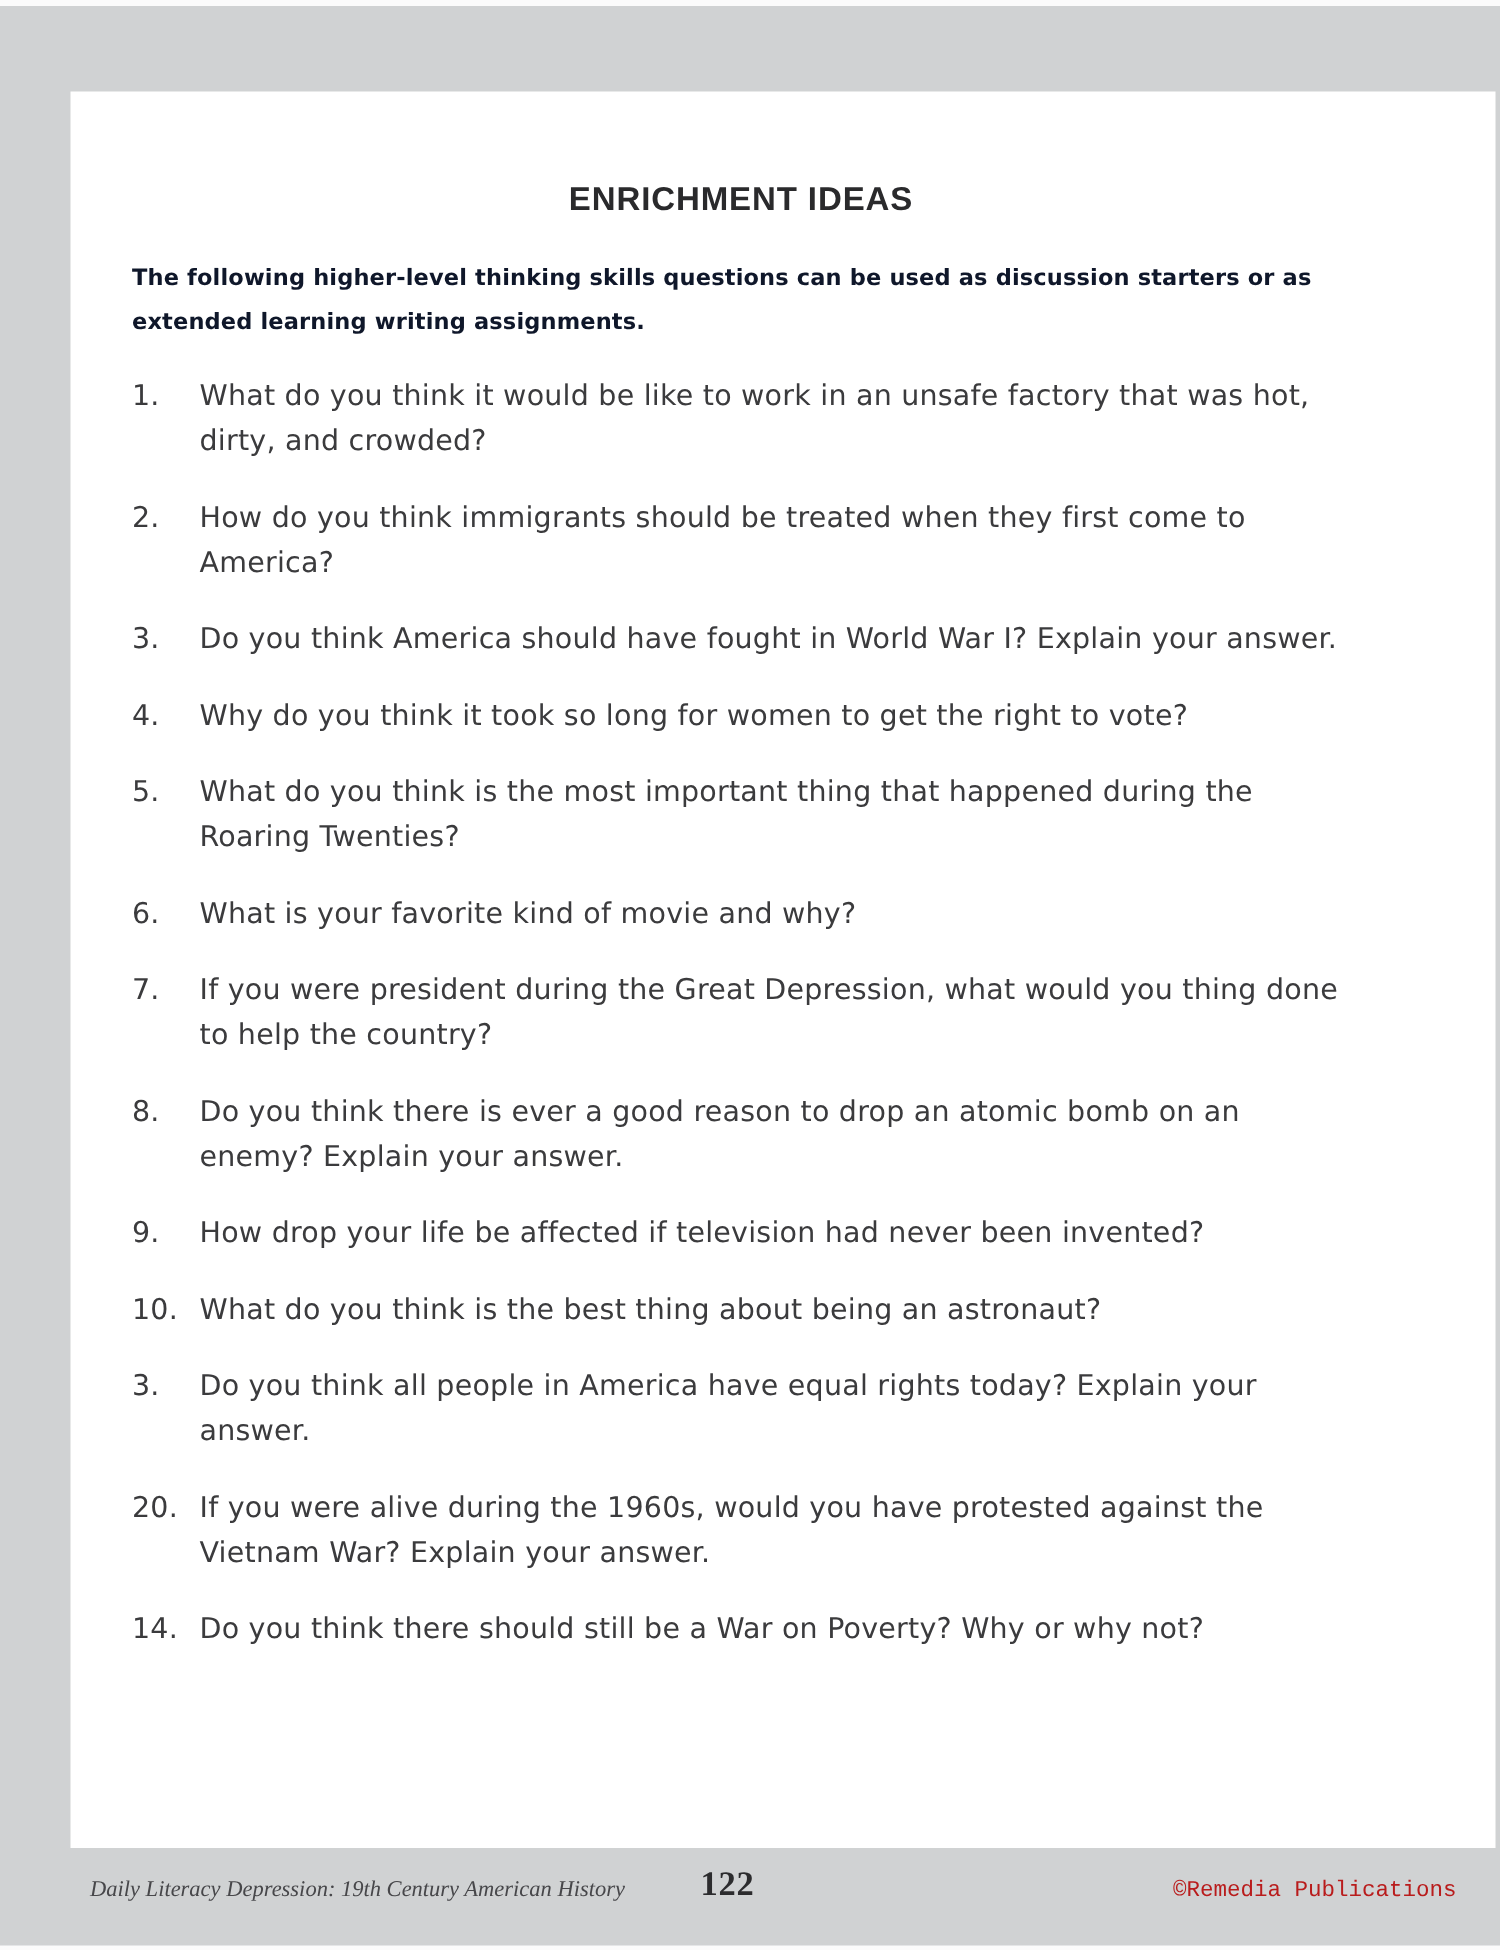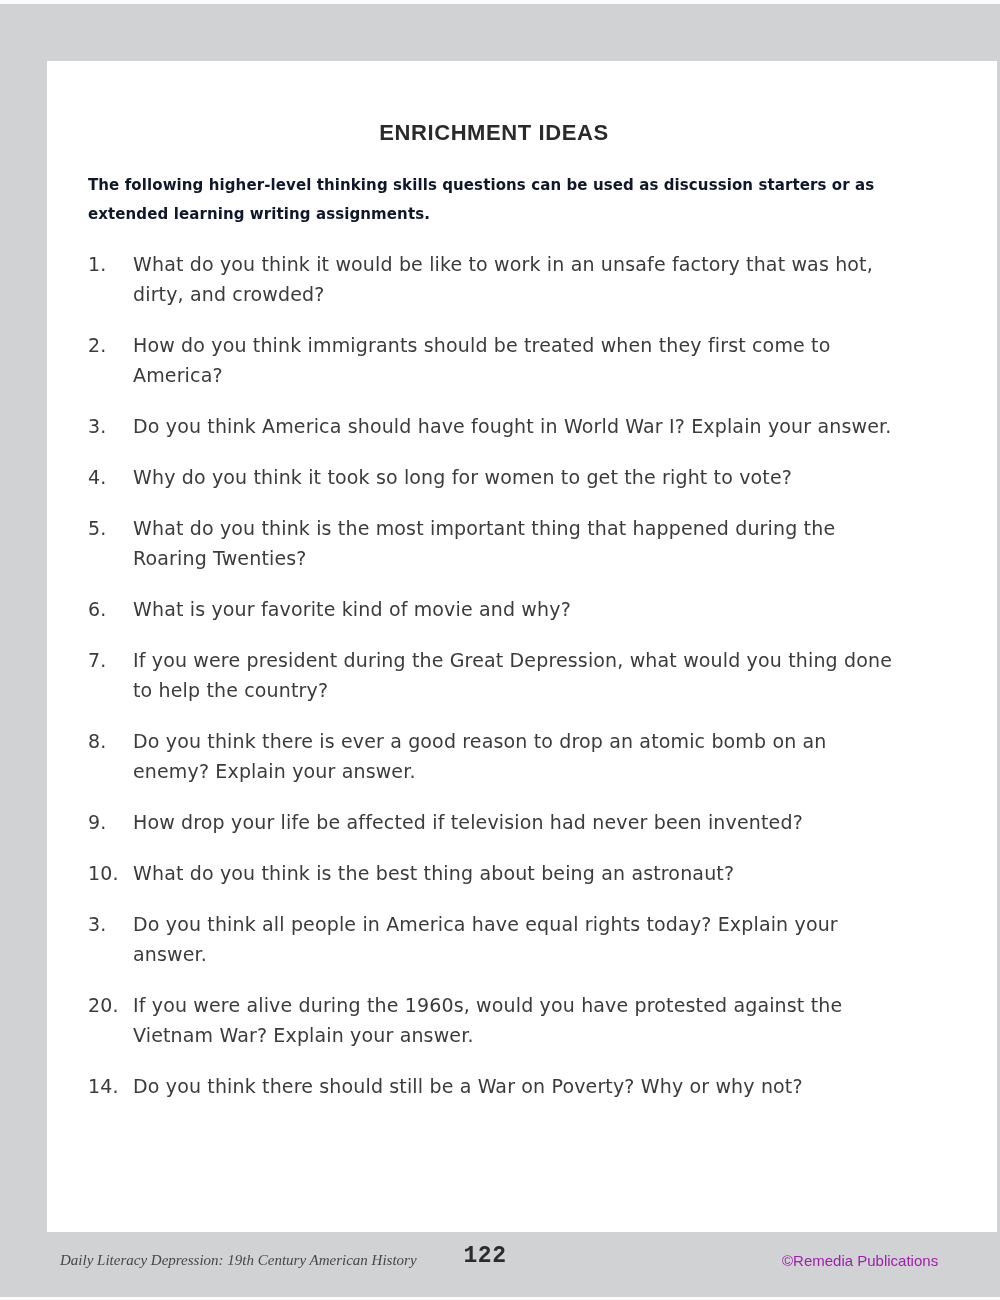--- a/index.html
+++ b/index.html
@@ -63,32 +63,32 @@
     font-family: "Liberation Serif", serif;
     font-style: italic;
     font-size: 15px;
     color: #47474a;
   }
   .footer-page {
     position: absolute;
     left: 418px; top: 1243px;
     width: 134px;
     text-align: center;
-    font-family: Liberation Mono, monospace;
+    font-family: Liberation Serif, serif;
     font-weight: bold;
     font-size: 23px;
     letter-spacing: 0.5px;
     color: #2c2c2e;
   }
   .footer-right {
     position: absolute;
     left: 782px; top: 1252px;
-    font-family: Liberation Sans, sans-serif;
+    font-family: Liberation Mono, monospace;
     font-size: 15px;
-    color: #a21caf;
+    color: #b91c1c;
   }
 </style>
 </head>
 <body>
 
 <div class="backdrop"></div>
 
 <div class="sheet">
   <h1 class="title">ENRICHMENT IDEAS</h1>
   <p class="intro">The following higher-level thinking skills questions can be used as discussion starters or as extended learning writing assignments.</p>

